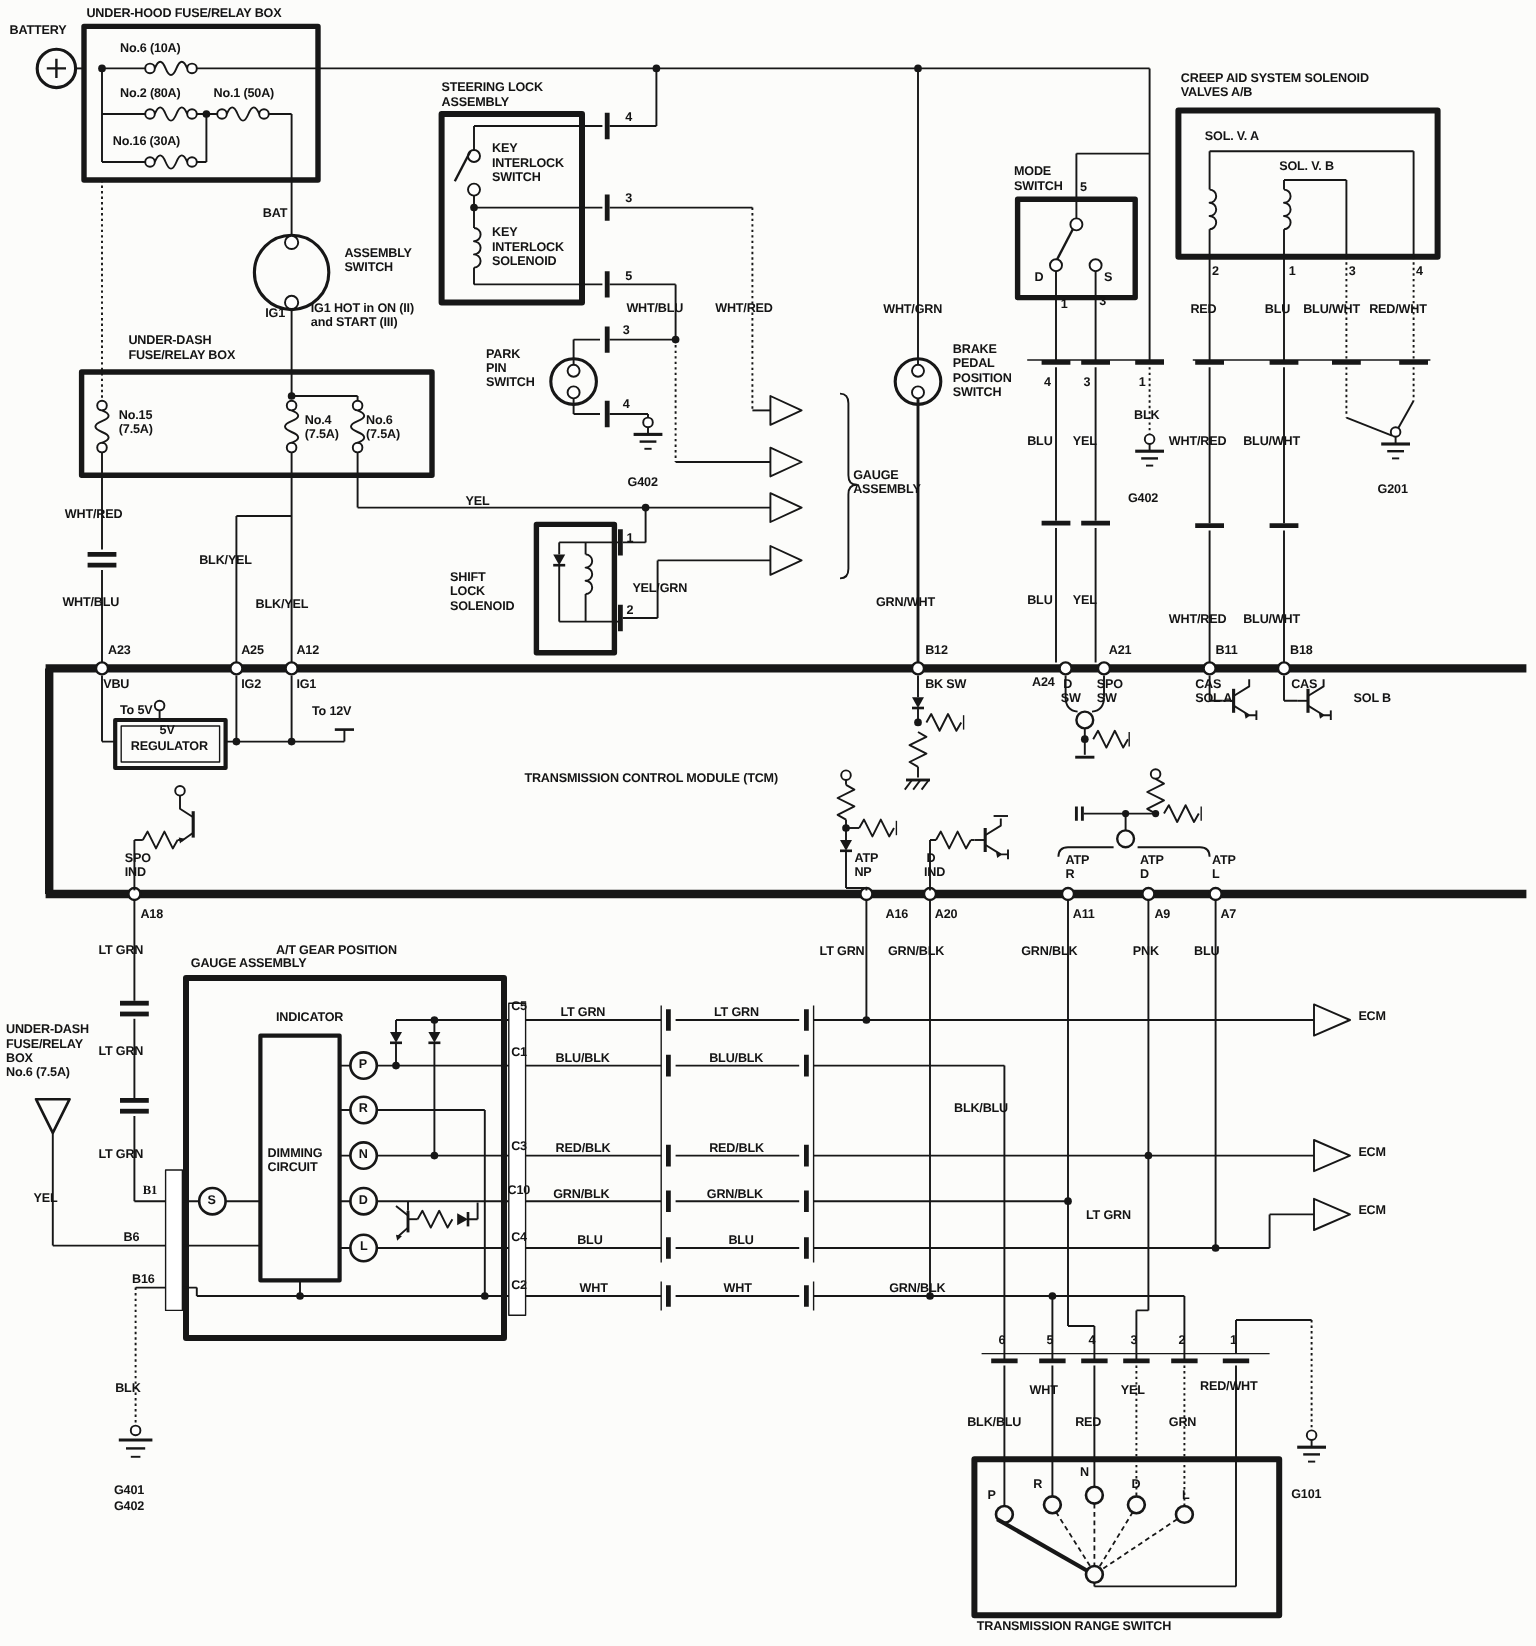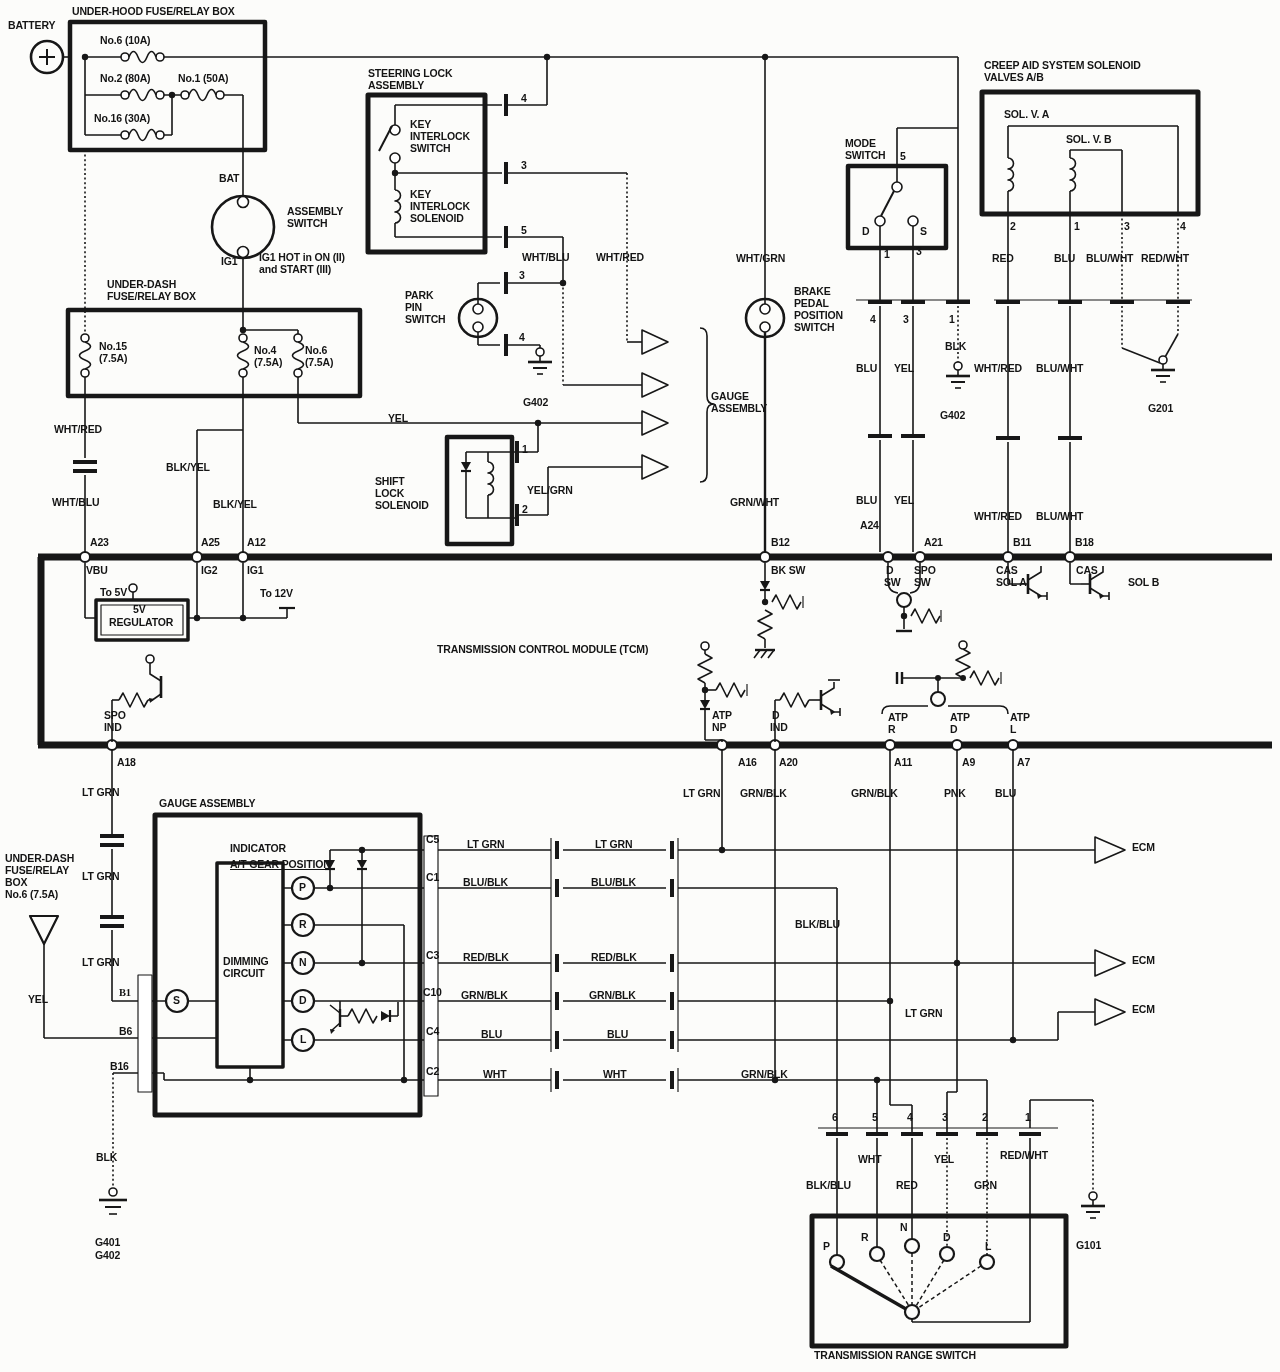--- a/index.html
+++ b/index.html
@@ -510,21 +510,21 @@
       <div class="lbl" style="left: 916px; top: 246px;">3</div>
       <div class="lbl" style="left: 870px; top: 314px;">4</div>
       <div class="lbl" style="left: 903px; top: 314px;">3</div>
       <div class="lbl" style="left: 949px; top: 314px;">1</div>
       <div class="lbl" style="left: 945px; top: 341px;">BLK</div>
       <div class="lbl" style="left: 940px; top: 410px;">G402</div>
       <div class="lbl" style="left: 856px; top: 363px;">BLU</div>
       <div class="lbl" style="left: 894px; top: 363px;">YEL</div>
       <div class="lbl" style="left: 856px; top: 495px;">BLU</div>
       <div class="lbl" style="left: 894px; top: 495px;">YEL</div>
-      <div class="lbl" style="left: 860px; top: 520px;">A24</div>
+      <div class="lbl" style="left: 860px; top: 564px;">A24</div>
       <div class="lbl" style="left: 924px; top: 537px;">A21</div>
       <div class="lbl" style="left: 886px; top: 565px;">D</div>
       <div class="lbl" style="left: 884px; top: 577px;">SW</div>
       <div class="lbl" style="left: 914px; top: 565px;">SPO</div>
       <div class="lbl" style="left: 914px; top: 577px;">SW</div>
       <div class="lbl" style="left: 984px; top: 60px;">CREEP AID SYSTEM SOLENOID</div>
       <div class="lbl" style="left: 984px; top: 72px;">VALVES A/B</div>
       <div class="lbl" style="left: 1004px; top: 109px;">SOL. V. A</div>
       <div class="lbl" style="left: 1066px; top: 134px;">SOL. V. B</div>
       <div class="lbl" style="left: 1010px; top: 221px;">2</div>
@@ -575,26 +575,26 @@
       <div class="lbl" style="left: 82px; top: 957px;">LT GRN</div>
       <div class="lbl" style="left: 5px; top: 853px;">UNDER-DASH</div>
       <div class="lbl" style="left: 5px; top: 865px;">FUSE/RELAY</div>
       <div class="lbl" style="left: 5px; top: 877px;">BOX</div>
       <div class="lbl" style="left: 5px; top: 889px;">No.6 (7.5A)</div>
       <div class="lbl" style="left: 28px; top: 994px;">YEL</div>
       <div class="lbl" style="left: 96px; top: 1152px;">BLK</div>
       <div class="lbl" style="left: 95px; top: 1237px;">G401</div>
       <div class="lbl" style="left: 95px; top: 1250px;">G402</div>
       <div class="lbl" style="left: 159px; top: 798px;">GAUGE ASSEMBLY</div>
-      <div class="lbl" style="left: 230px; top: 859px; text-decoration: underline;">A/T GEAR POSITION</div>
+      <div class="lbl" style="left: 230px; top: 787px;">A/T GEAR POSITION</div>
       <div class="lbl" style="left: 230px; top: 843px;">INDICATOR</div>
       <div class="lbl" style="left: 223px; top: 956px;">DIMMING</div>
       <div class="lbl" style="left: 223px; top: 968px;">CIRCUIT</div>
       <div class="lbl" style="left: 119px; top: 987px; font-family: Liberation Serif, serif;">B1</div>
-      <div class="lbl" style="left: 119px; top: 1026px;">B6</div>
+      <div class="lbl" style="left: 103px; top: 1026px;">B6</div>
       <div class="lbl" style="left: 110px; top: 1061px;">B16</div>
       <div class="lbl" style="left: 299px; top: 882px;">P</div>
       <div class="lbl" style="left: 299px; top: 919px;">R</div>
       <div class="lbl" style="left: 299px; top: 957px;">N</div>
       <div class="lbl" style="left: 299px; top: 995px;">D</div>
       <div class="lbl" style="left: 300px; top: 1034px;">L</div>
       <div class="lbl" style="left: 173px; top: 995px;">S</div>
       <div class="lbl" style="left: 426px; top: 834px;">C5</div>
       <div class="lbl" style="left: 426px; top: 872px;">C1</div>
       <div class="lbl" style="left: 426px; top: 950px;">C3</div>

